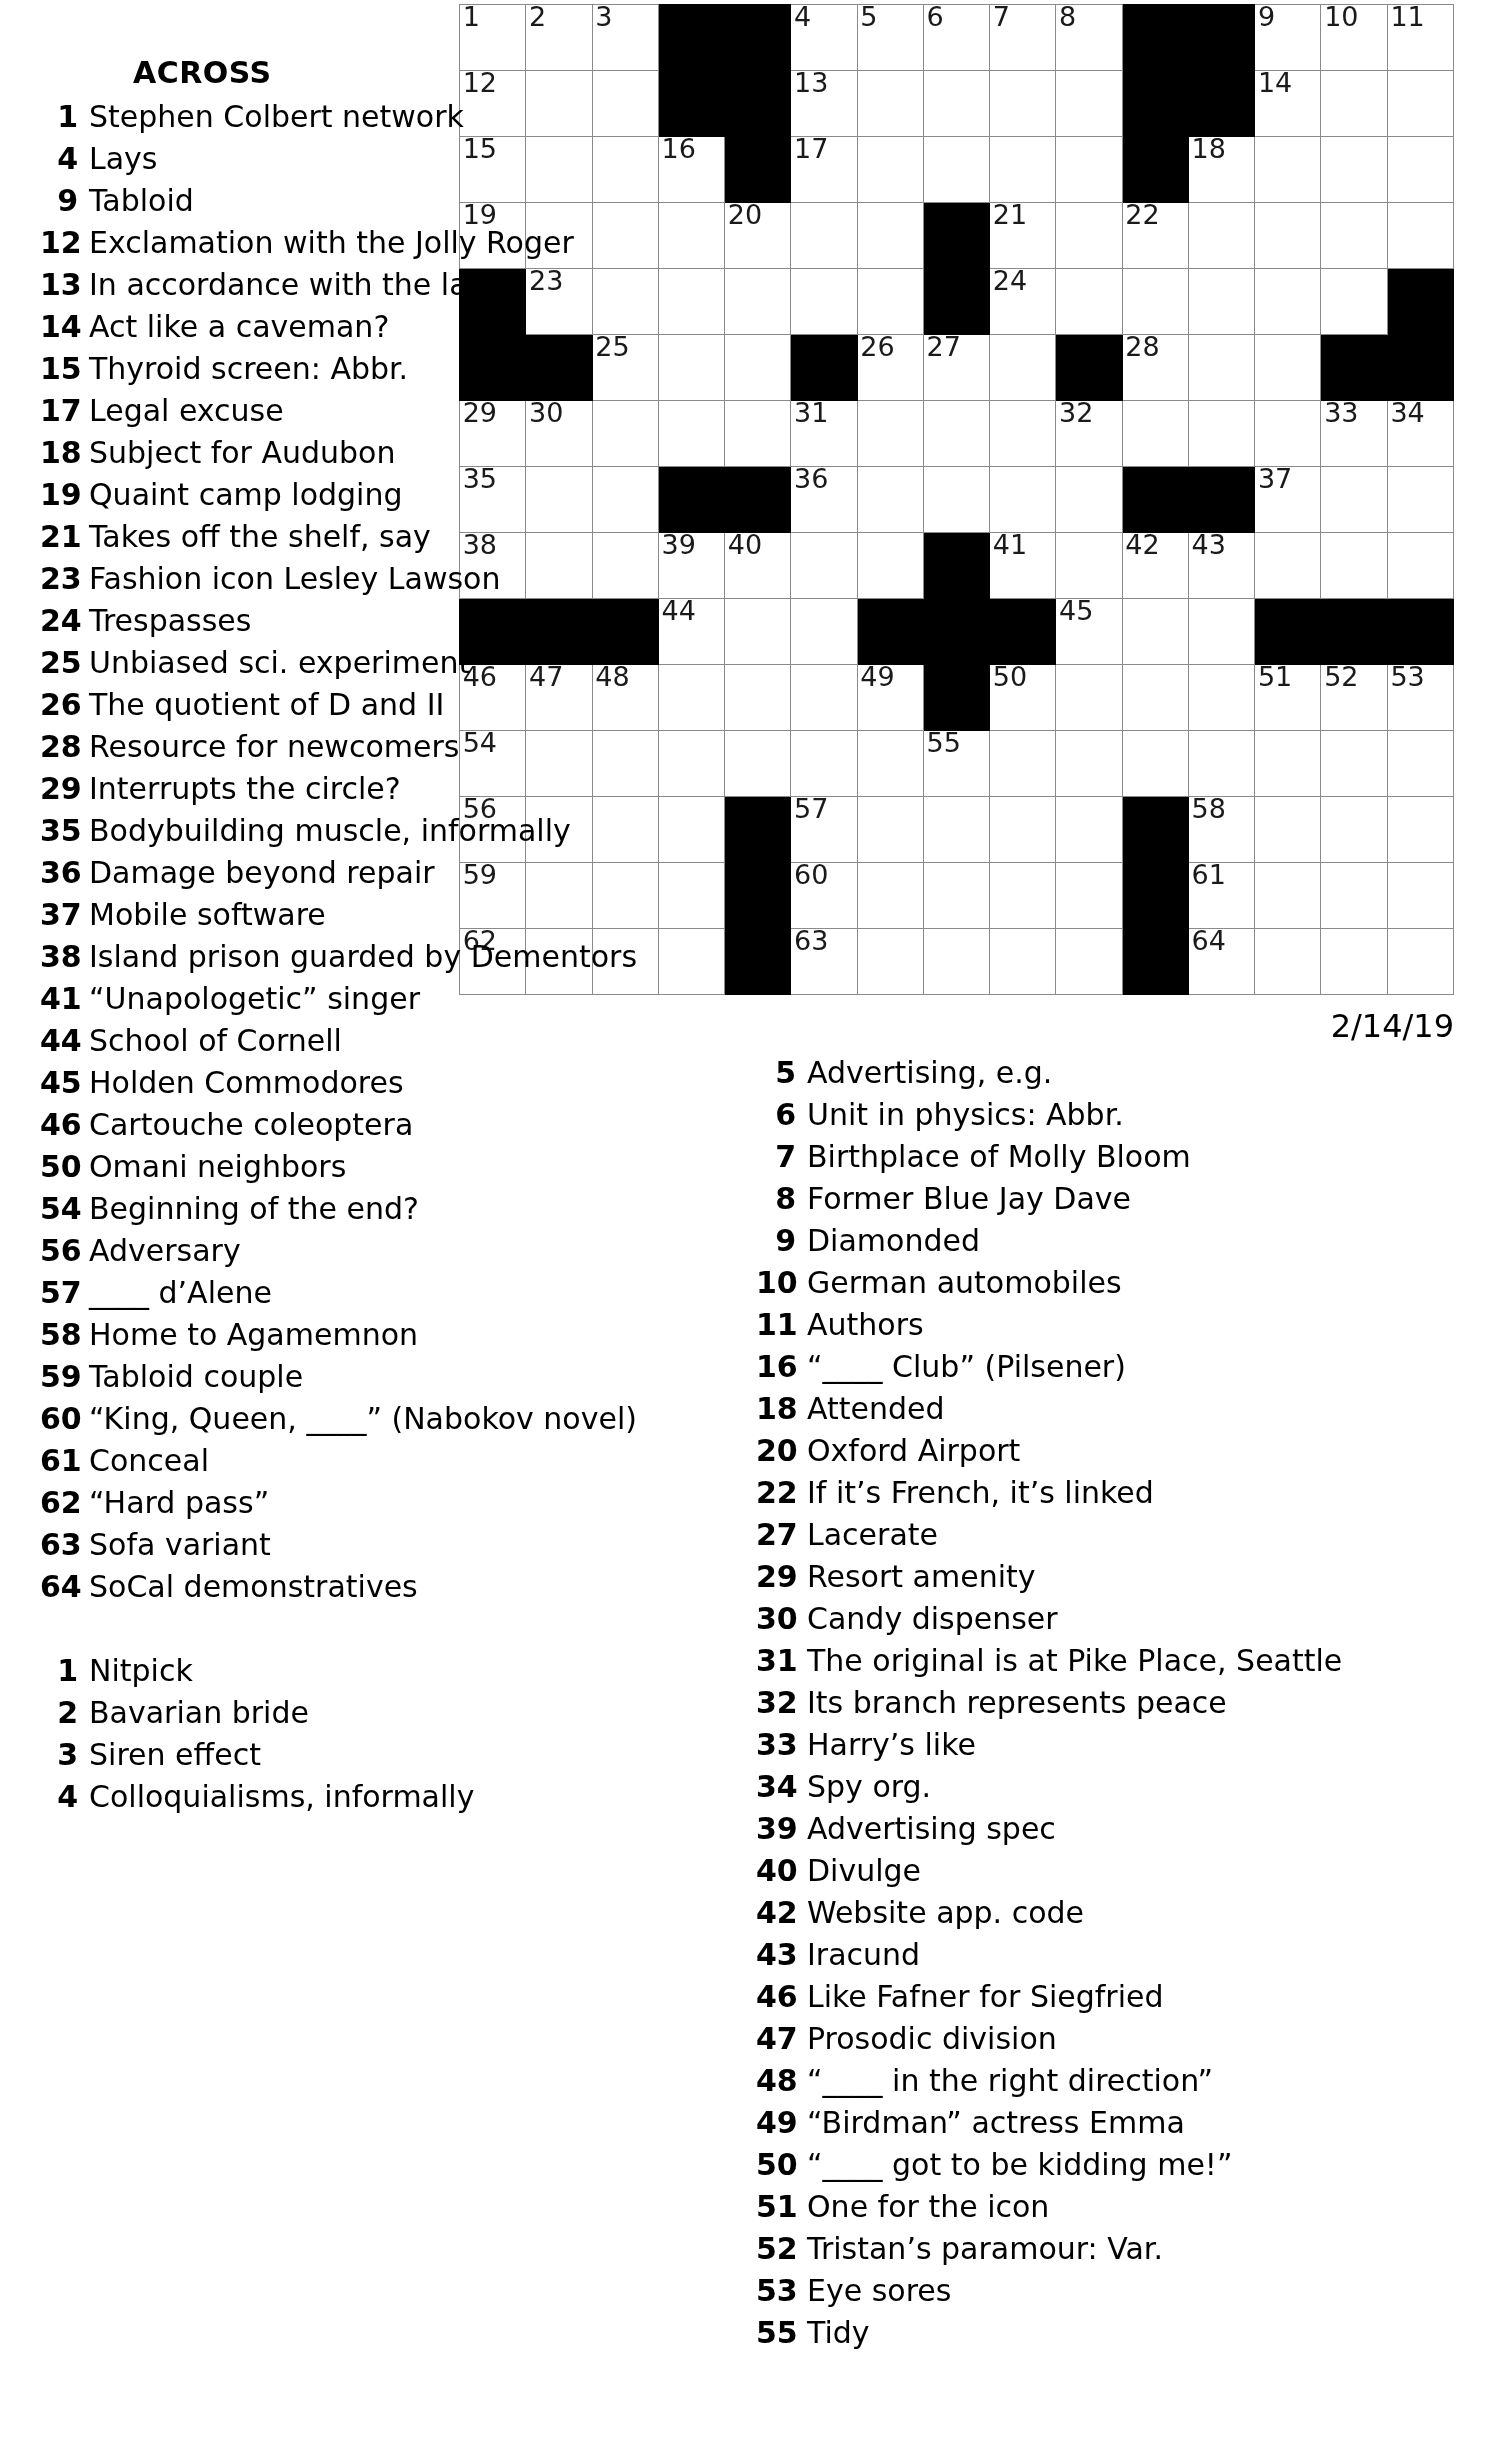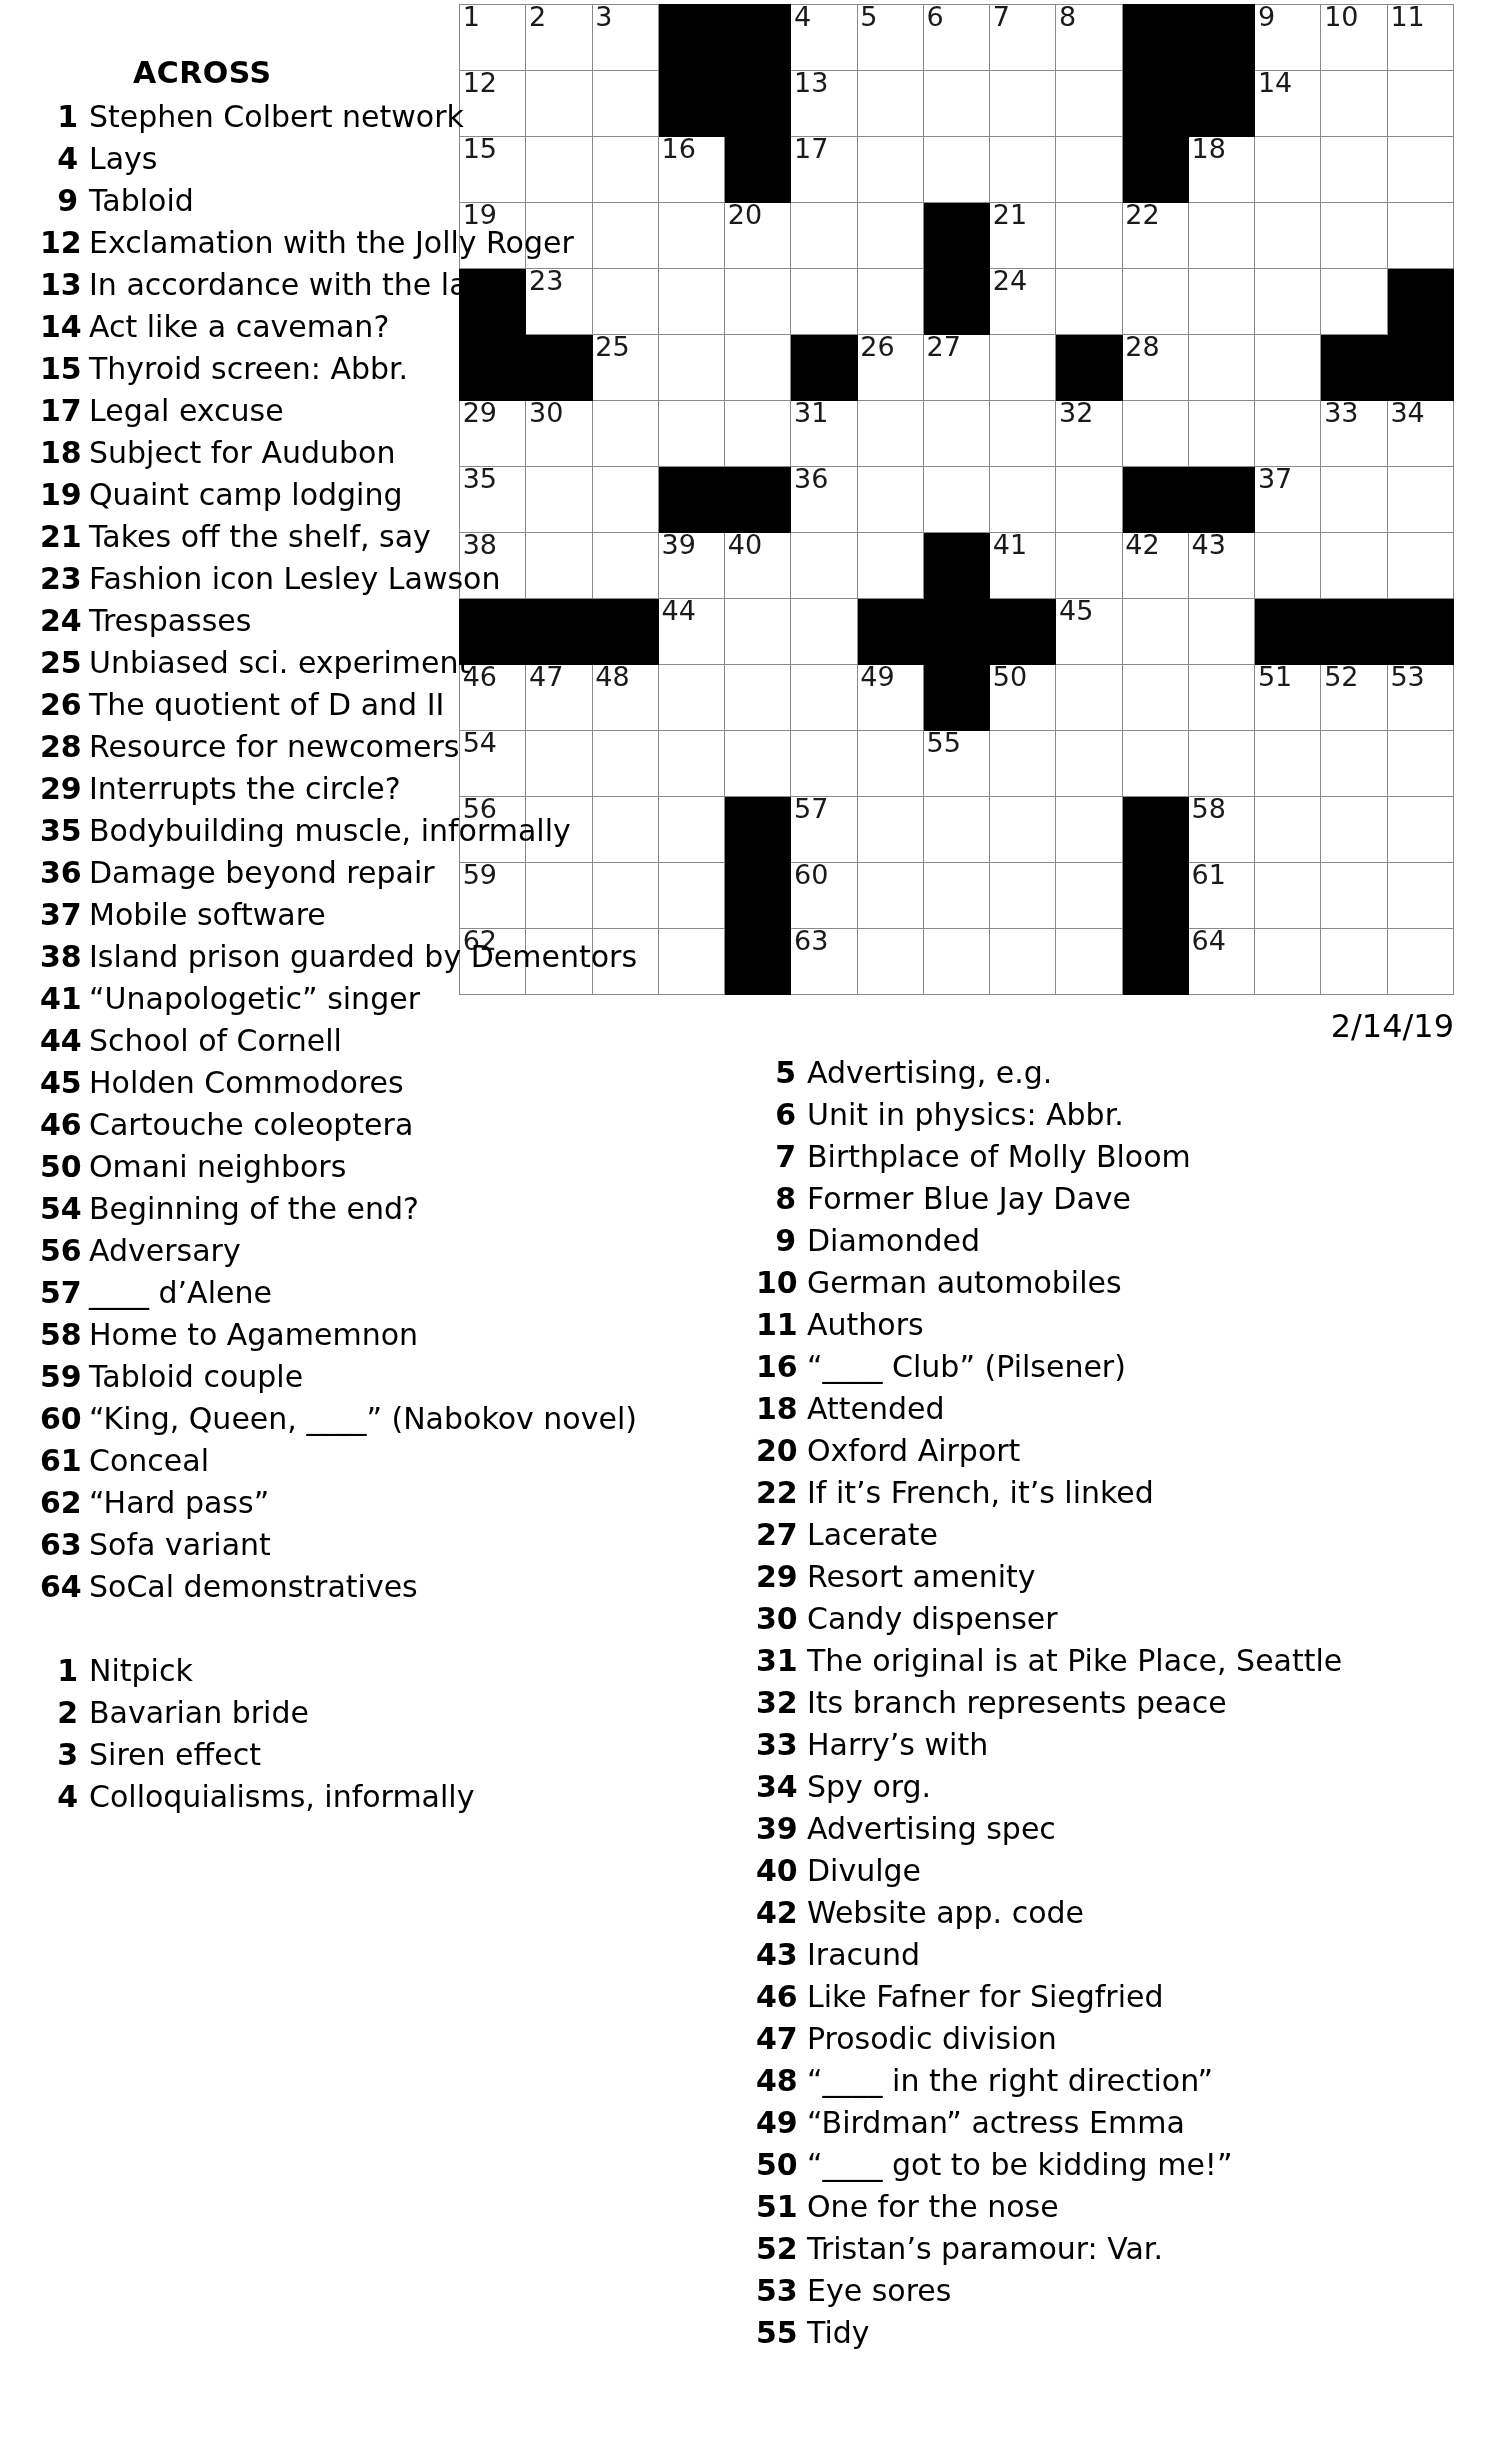--- a/index.html
+++ b/index.html
@@ -740,21 +740,21 @@
       <li>
         <span class="cnum">31</span>
         <span class="ctext">The original is at Pike Place, Seattle</span>
       </li>
       <li>
         <span class="cnum">32</span>
         <span class="ctext">Its branch represents peace</span>
       </li>
       <li>
         <span class="cnum">33</span>
-        <span class="ctext">Harry’s with</span>
+        <span class="ctext">Harry’s like</span>
       </li>
       <li>
         <span class="cnum">34</span>
         <span class="ctext">Spy org.</span>
       </li>
       <li>
         <span class="cnum">39</span>
         <span class="ctext">Advertising spec</span>
       </li>
       <li>
@@ -784,21 +784,21 @@
       <li>
         <span class="cnum">49</span>
         <span class="ctext">“Birdman” actress Emma</span>
       </li>
       <li>
         <span class="cnum">50</span>
         <span class="ctext">“____ got to be kidding me!”</span>
       </li>
       <li>
         <span class="cnum">51</span>
-        <span class="ctext">One for the nose</span>
+        <span class="ctext">One for the icon</span>
       </li>
       <li>
         <span class="cnum">52</span>
         <span class="ctext">Tristan’s paramour: Var.</span>
       </li>
       <li>
         <span class="cnum">53</span>
         <span class="ctext">Eye sores</span>
       </li>
       <li>

